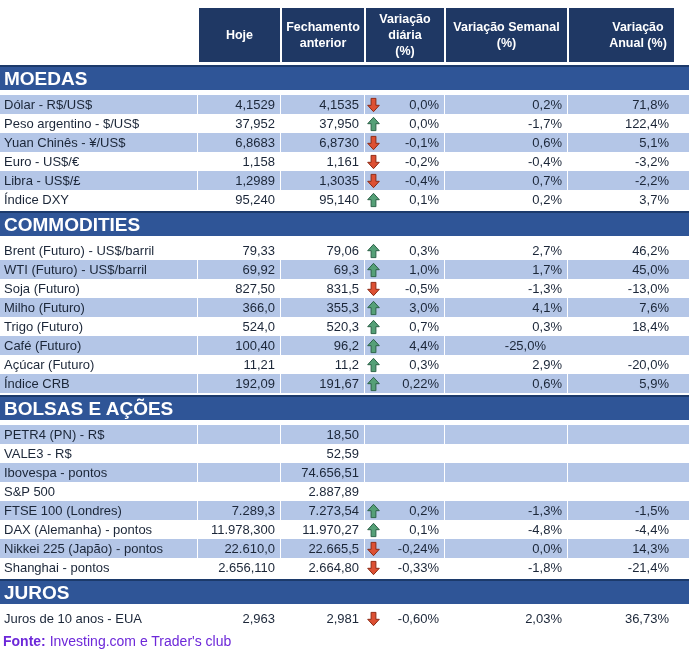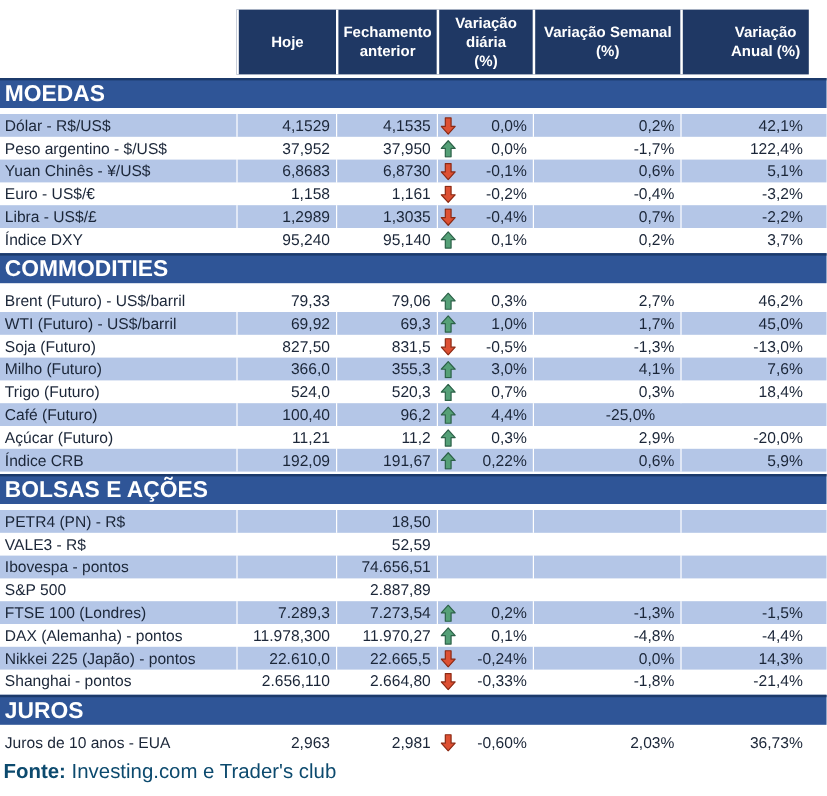--- a/index.html
+++ b/index.html
@@ -44,21 +44,21 @@
   .row.shaded{background:var(--row-shaded);}
   .cell{
     box-sizing:border-box;display:flex;align-items:center;flex:0 0 auto;
     border-left:1px solid #fff;overflow:hidden;white-space:nowrap;
   }
   .cell.label-cell{width:197px;padding-left:4px;border-left:none;}
   .cell.num{justify-content:flex-end;padding-right:5px;}
   .cell.diaria{position:relative;}
   .cell .arrow{position:absolute;left:2px;top:50%;transform:translateY(-50%);display:block;}
   
-  .footer{font-size:17px;color:#0c4a6e;padding:5px 0 0 3px;}
+  .footer{font-size:14px;color:#6d28d9;padding:5px 0 0 3px;}
   .footer b{font-weight:bold;}
 </style>
 </head>
 <body>
 
 <div class="sheet">
 
   <div class="header-row">
     <div class="header-spacer"></div>
     <div class="hcell w-hoje">Hoje</div>
@@ -78,21 +78,21 @@
         <div class="cell label-cell">Dólar - R$/US$</div>
         <div class="cell w-hoje num">4,1529</div>
         <div class="cell w-fech num">4,1535</div>
         <div class="cell w-diaria num diaria">
           <svg viewBox="0 0 13 15" width="13" height="15" class="arrow">
             <path d="M6.5 14.2 L0.7 7.8 H4.1 V0.8 H8.9 V7.8 H12.3 Z" fill="var(--arrow-down)" stroke="var(--arrow-down-stroke)" stroke-width="1" stroke-linejoin="round"></path>
           </svg>
           <span>0,0%</span>
         </div>
         <div class="cell w-semanal num">0,2%</div>
-        <div class="cell w-anual num">42,1%</div>
+        <div class="cell w-anual num">71,8%</div>
       </div>
       <div class="row">
         <div class="cell label-cell">Peso argentino - $/US$</div>
         <div class="cell w-hoje num">37,952</div>
         <div class="cell w-fech num">37,950</div>
         <div class="cell w-diaria num diaria">
           <svg viewBox="0 0 13 15" width="13" height="15" class="arrow">
             <path d="M6.5 0.8 L12.3 7.2 H8.9 V14.2 H4.1 V7.2 H0.7 Z" fill="var(--arrow-up)" stroke="var(--arrow-up-stroke)" stroke-width="1" stroke-linejoin="round"></path>
           </svg>
           <span>0,0%</span>

